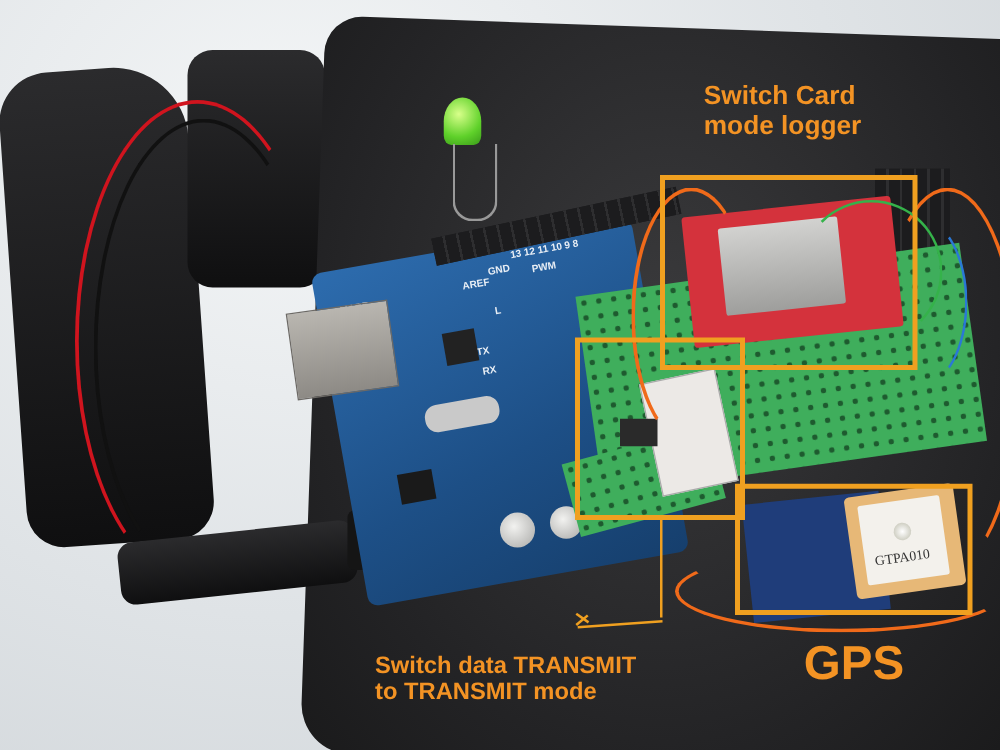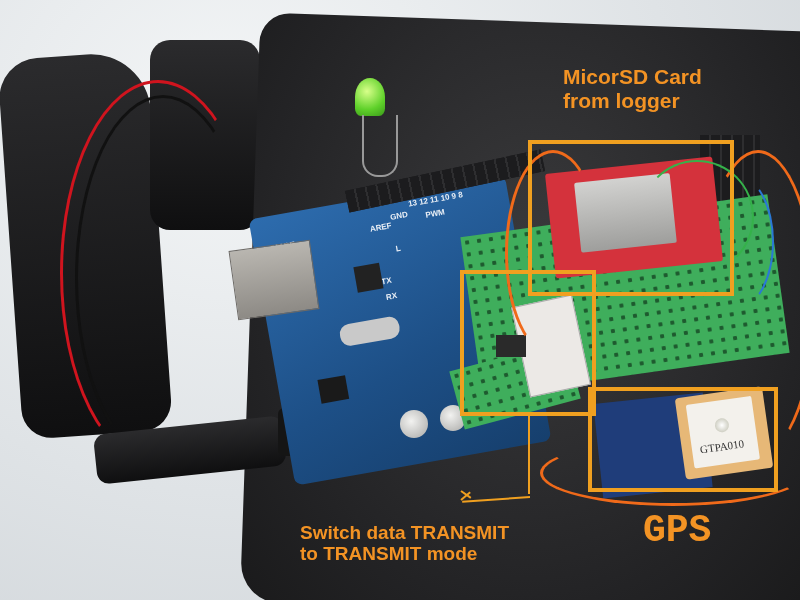--- a/index.html
+++ b/index.html
@@ -92,30 +92,30 @@
   </div>
 
   <div class="wire" style="left:505px; top:150px; width:90px; height:200px; border-width:3px; border-left-color:#f06a1a; border-top-color:#f06a1a;"></div>
   <div class="wire" style="left:700px; top:150px; width:110px; height:300px; border-width:3px; border-right-color:#f06a1a; border-top-color:#f06a1a;"></div>
   <div class="wire" style="left:540px; top:440px; width:260px; height:60px; border-width:3px; border-bottom-color:#f06a1a; border-left-color:#f06a1a;"></div>
   <div class="wire" style="left:640px; top:160px; width:110px; height:110px; border-width:2px; border-top-color:#35b24a; border-right-color:#35b24a;"></div>
   <div class="wire" style="left:700px; top:175px; width:70px; height:130px; border-width:2px; border-right-color:#2a78d6;"></div>
 
   <div class="annot-box" style="left:528px; top:140px; width:206px; height:156px;"></div>
   <div class="label" style="left:563px; top:65px; font-size:21px;">
-    <div>MicorSD Card</div>
-    <div>from logger</div>
+    <div>Switch Card</div>
+    <div>mode logger</div>
   </div>
 
   <div class="annot-box" style="left:460px; top:270px; width:136px; height:146px;"></div>
   <div class="arrow-line" style="left:528px; top:416px; width:2px; height:78px;"></div>
   <div class="arrow-line" style="left:462px; top:496px; width:68px; height:2px; transform:rotate(-4deg); transform-origin:right center;"></div>
   <div class="arrow-line" style="left:461px; top:490px; width:12px; height:2px; transform:rotate(35deg); transform-origin:left center;"></div>
   <div class="arrow-line" style="left:461px; top:499px; width:12px; height:2px; transform:rotate(-40deg); transform-origin:left center;"></div>
   <div class="label" style="left:300px; top:522px; font-size:19px;">
     <div>Switch data TRANSMIT</div>
     <div>to TRANSMIT mode</div>
   </div>
 
   <div class="annot-box" style="left:588px; top:387px; width:190px; height:105px;"></div>
-  <div class="label" style="left:643px; top:510px; font-size:38px;font-family:Liberation Mono, monospace;">GPS</div>
+  <div class="label" style="left:643px; top:510px; font-size:38px;">GPS</div>
 
 </div>
 
 </body></html>

